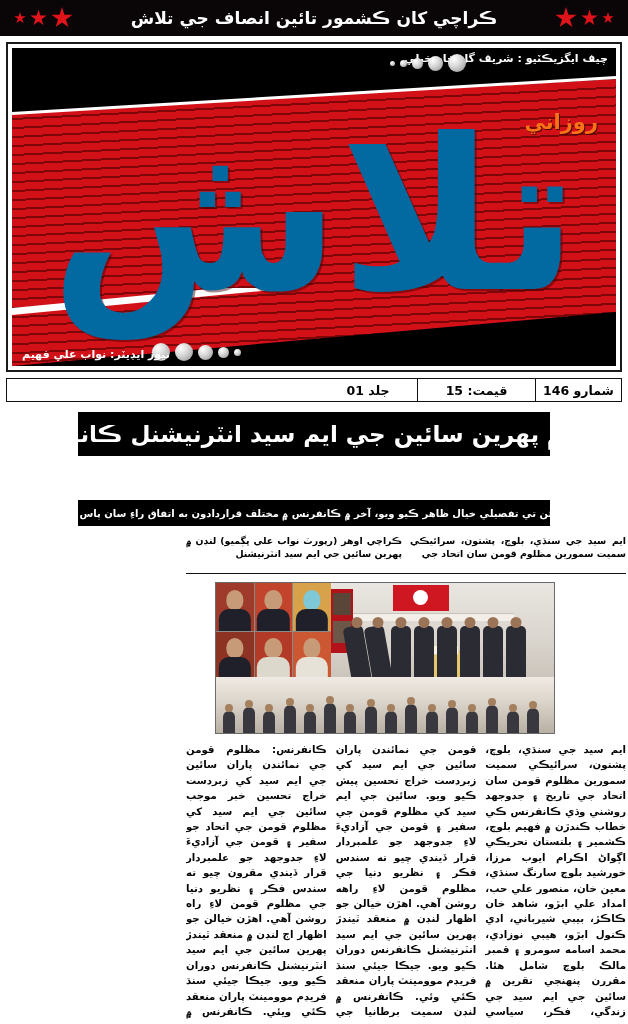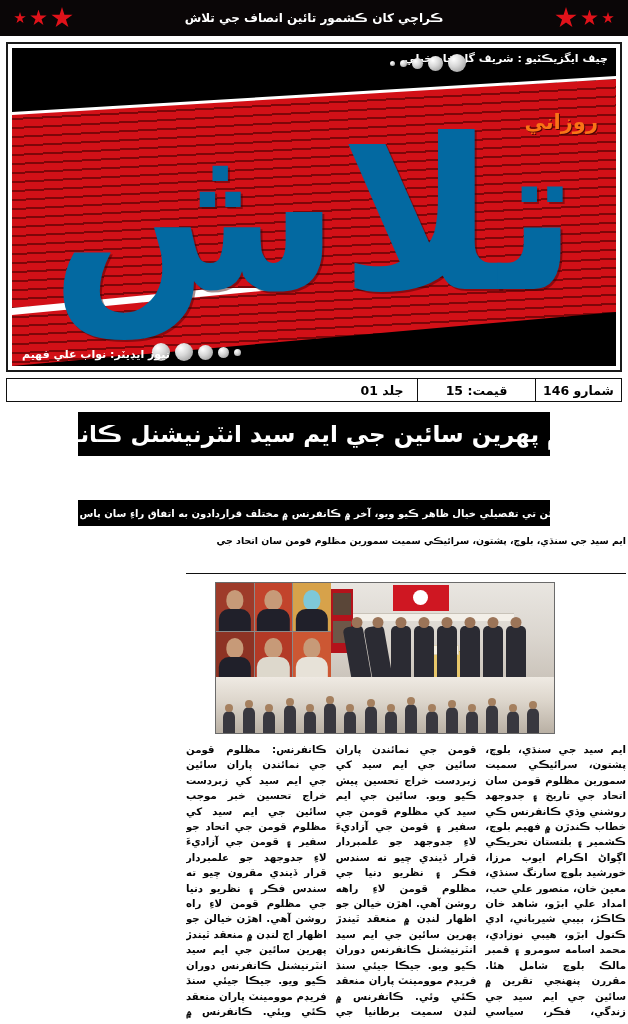--- a/index.html
+++ b/index.html
@@ -23,21 +23,21 @@
   .stars.left{padding-right:6px;}
   .star{
     display:block;background:#e0121a;
     clip-path:polygon(50% 0%,61% 35%,98% 35%,68% 57%,79% 91%,50% 70%,21% 91%,32% 57%,2% 35%,39% 35%);
   }
   .star.s1{width:22px;height:22px;}
   .star.s2{width:17px;height:17px;}
   .star.s3{width:12px;height:12px;}
   .slogan-text{
     flex:1 1 auto;text-align:center;color:#ffffff;
-    font-size:12px;font-weight:bold;letter-spacing:0px;
+    font-size:17px;font-weight:bold;letter-spacing:0px;
     white-space:nowrap;direction:rtl;
   }
 
   
   .masthead-frame{
     position:absolute;left:6px;top:42px;width:616px;height:330px;
     background:#ffffff;border:2px solid #1a1a1a;box-sizing:border-box;
     padding:4px;
   }
   .masthead{
@@ -121,21 +121,21 @@
     border:1.5px solid #111;background:#fff;
   }
   .info-cell{
     display:flex;align-items:center;justify-content:center;
     font-size:12.5px;font-weight:bold;color:#000;
     border-left:1.5px solid #111;box-sizing:border-box;
     white-space:nowrap;direction:rtl;height:100%;text-align:right;
   }
   .info-cell:last-child{border-left:none;}
   .ic-issue{width:86px;}
-  .ic-price{width:118px;}
+  .ic-price{width:118px;margin-left:14px;}
   .ic-date{flex:1 1 auto;font-size:13px;}
   .ic-volume{width:70px;border-left:none;}
 
   
   .headline-bar{
     position:absolute;left:78px;top:412px;width:472px;height:44px;
     background:#000000;display:flex;align-items:center;justify-content:center;
   }
   .headline-bar .txt{
     color:#ffffff;font-size:23px;font-weight:bold;
@@ -320,20 +320,21 @@
     <div class="txt">لنڊن ۾ پهرين سائين جي ايم سيد انٽرنيشنل ڪانفرنس</div>
   </div>
 
 
   <div class="strip-bar">
     <div class="txt">مختلف پهلوئن تي تفصيلي خيال ظاهر ڪيو ويو، آخر ۾ ڪانفرنس ۾ مختلف قراردادون به اتفاق راءِ سان پاس ڪيون ويون</div>
   </div>
 
   <div class="byline-row">
     <div class="byline-col">ايم سيد جي سنڌي، بلوچ، پشتون، سرائيڪي سميت سمورين مظلوم قومن سان اتحاد جي</div>
+    <div class="byline-col">ڪراچي اوهر (رپورٽ نواب علي ڀڳميو) لنڊن ۾ پهرين سائين جي ايم سيد انٽرنيشنل</div>
   </div>
 
   <div class="photo">
     <div class="ph-top">
       <div class="ph-stage">
         <div class="side-poster">
             <i></i>
             <i class="b"></i>
           </div>
         <div class="banner-flag"></div>

